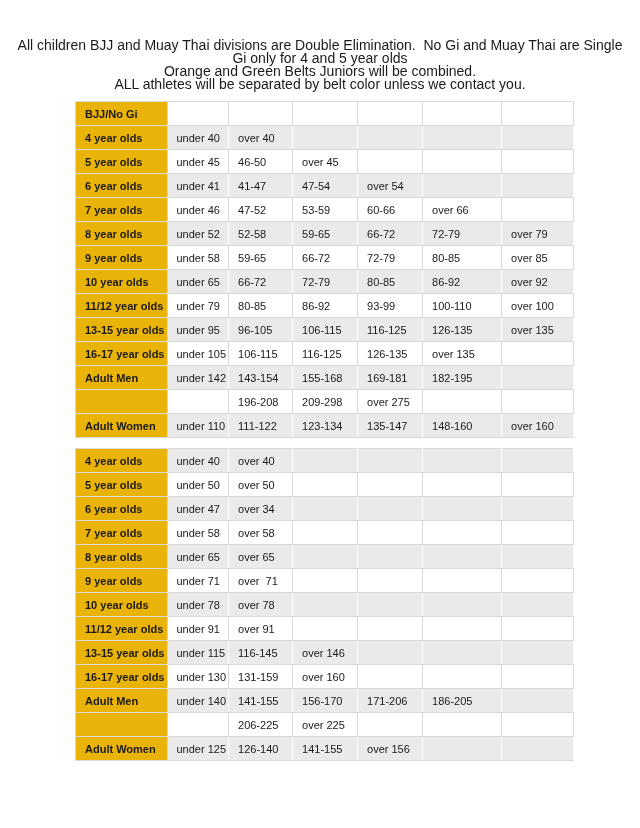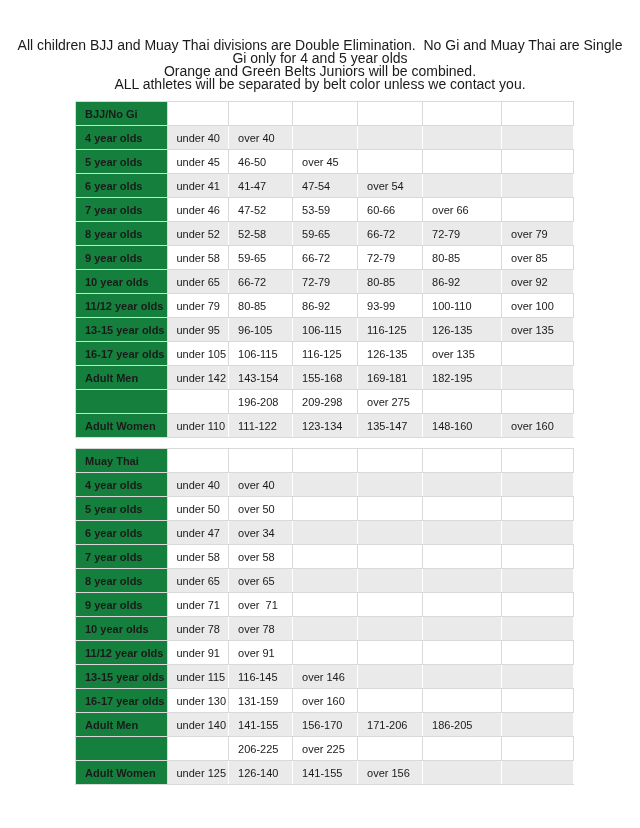--- a/index.html
+++ b/index.html
@@ -40,21 +40,21 @@
     box-sizing: border-box;
     font-size: 11px;
     padding: 0 2px 0 9px;
     vertical-align: middle;
     border: 1px solid #d9d9d9;
     white-space: pre;
     overflow: hidden;
   }
   td.label-cell {
     font-weight: bold;
-    background: #15803d;
+    background: #eab308;
     border-right: 1px solid #999999;
     padding-left: 9px;
   }
   td.data-cell { background: #ffffff; }
   tr.shaded td.data-cell {
     background: #eaeaea;
     border-left-color: #ffffff;
     border-right-color: #ffffff;
   }
 </style>
@@ -212,29 +212,20 @@
   <colgroup>
     <col class="col-label">
       <col class="col-1">
       <col class="col-2">
       <col class="col-3">
     <col class="col-4">
       <col class="col-5">
       <col class="col-6">
   </colgroup>
   <tbody>
-      <tr>
-        <td class="label-cell">Muay Thai</td>
-        <td class="data-cell"></td>
-        <td class="data-cell"></td>
-        <td class="data-cell"></td>
-        <td class="data-cell"></td>
-        <td class="data-cell"></td>
-        <td class="data-cell"></td>
-      </tr>
       <tr class="shaded">
         <td class="label-cell">4 year olds</td>
         <td class="data-cell">under 40</td>
         <td class="data-cell">over 40</td>
         <td class="data-cell"></td>
         <td class="data-cell"></td>
         <td class="data-cell"></td>
         <td class="data-cell"></td>
       </tr>
       <tr>

